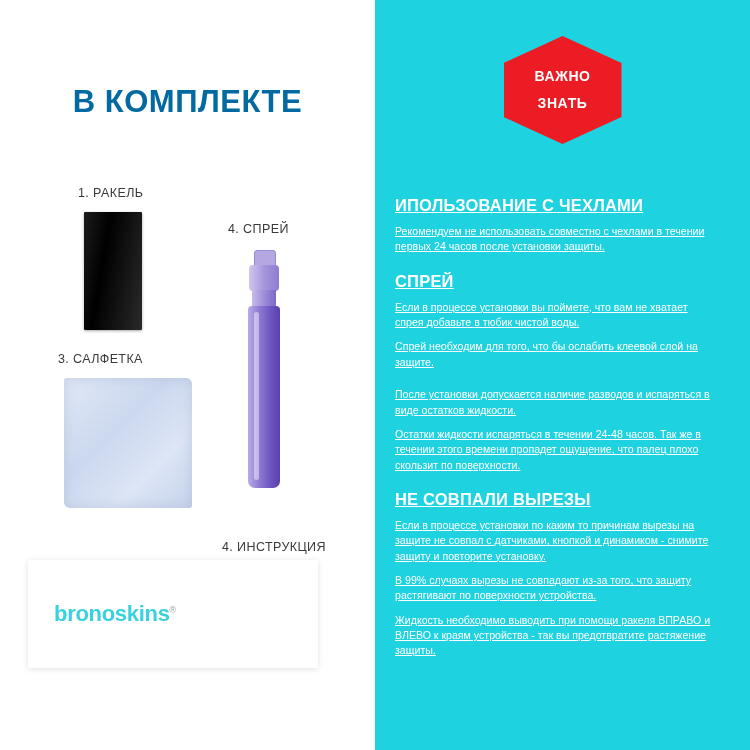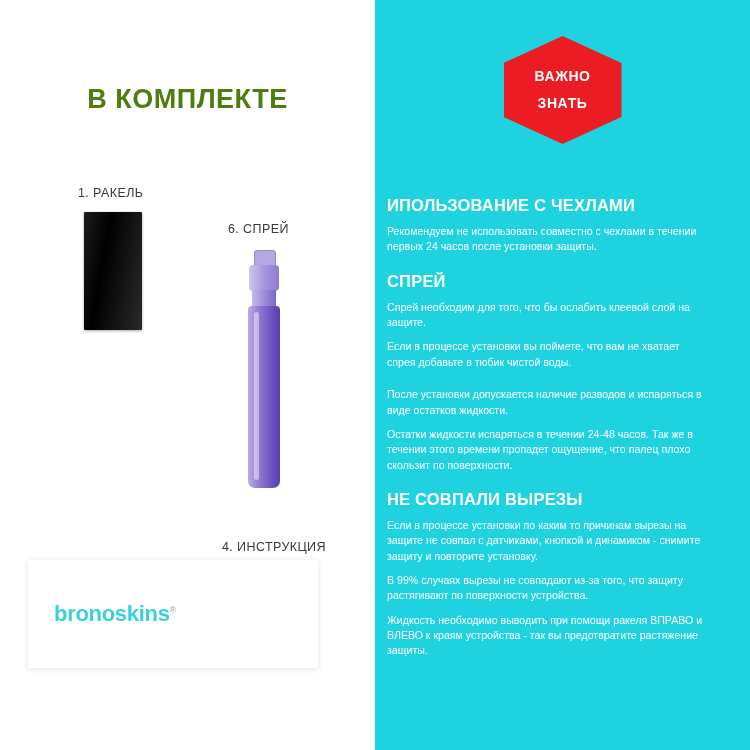--- a/index.html
+++ b/index.html
@@ -26,24 +26,24 @@
     height: 750px;
     background: #ffffff;
     box-sizing: border-box;
   }
   .left-title {
     position: absolute;
     top: 84px;
     left: 0;
     width: 375px;
     text-align: center;
-    font-size: 27px;
+    font-size: 31px;
     font-weight: bold;
     letter-spacing: 0.5px;
-    color: #4d7c0f;
+    color: #0369a1;
   }
   .item {
     position: absolute;
   }
   .item-label {
     font-size: 12.5px;
     color: #3a3a3a;
     letter-spacing: 0.4px;
     white-space: nowrap;
   }
@@ -167,22 +167,23 @@
     gap: 10px;
   }
   .badge-line {
     font-size: 14px;
     font-weight: bold;
     letter-spacing: 0.6px;
   }
   .sections {
     position: absolute;
     top: 196px;
-    left: 12px;
+    left: 20px;
     width: 322px;
+    text-decoration: underline;
   }
   .sec { margin-bottom: 17px; }
   .sec h3 {
     margin: 0 0 9px 0;
     font-size: 16.5px;
     font-weight: bold;
     letter-spacing: 0.2px;
     color: #ffffff;
   }
   .sec p {
@@ -200,30 +201,34 @@
 
   <div class="left">
     <div class="left-title">В КОМПЛЕКТЕ</div>
 
     <div class="item squeegee-wrap">
       <div class="item-label">1. РАКЕЛЬ</div>
       <div class="squeegee"></div>
     </div>
 
     <div class="item spray-wrap">
-      <div class="item-label">6. СПРЕЙ</div>
+      <div class="item-label">4. СПРЕЙ</div>
       <div class="spray">
         <div class="spray-nozzle"></div>
         <div class="spray-collar"></div>
         <div class="spray-neck"></div>
         <div class="spray-body"></div>
         <div class="spray-hl"></div>
       </div>
     </div>
 
+    <div class="item cloth-wrap">
+      <div class="item-label">3. САЛФЕТКА</div>
+      <div class="cloth"></div>
+    </div>
 
     <div class="item instr-wrap">
       <div class="item-label">4. ИНСТРУКЦИЯ</div>
     </div>
     <div class="instr-card">
       <div class="brand">
         <span>bronoskins</span><span class="reg">®</span>
       </div>
     </div>
   </div>
@@ -236,22 +241,22 @@
 
     <div class="sections">
 
       <div class="sec">
         <h3>ИПОЛЬЗОВАНИЕ С ЧЕХЛАМИ</h3>
         <p>Рекомендуем не использовать совместно с чехлами в течении первых 24 часов после установки защиты.</p>
       </div>
 
       <div class="sec">
         <h3>СПРЕЙ</h3>
+        <p>Если в процессе установки вы поймете, что вам не хватает спрея добавьте в тюбик чистой воды.</p>
         <p>Спрей необходим для того, что бы ослабить клеевой слой на защите.</p>
-        <p>Если в процессе установки вы поймете, что вам не хватает спрея добавьте в тюбик чистой воды.</p>
       </div>
 
       <div class="sec">
         <p>После установки допускается наличие разводов и испаряться в виде остатков жидкости.</p>
         <p>Остатки жидкости испаряться в течении 24-48 часов. Так же в течении этого времени пропадет ощущение, что палец плохо скользит по поверхности.</p>
       </div>
 
       <div class="sec">
         <h3>НЕ СОВПАЛИ ВЫРЕЗЫ</h3>
         <p>Если в процессе установки по каким то причинам вырезы на защите не совпал с датчиками, кнопкой и динамиком - снимите защиту и повторите установку.</p>

